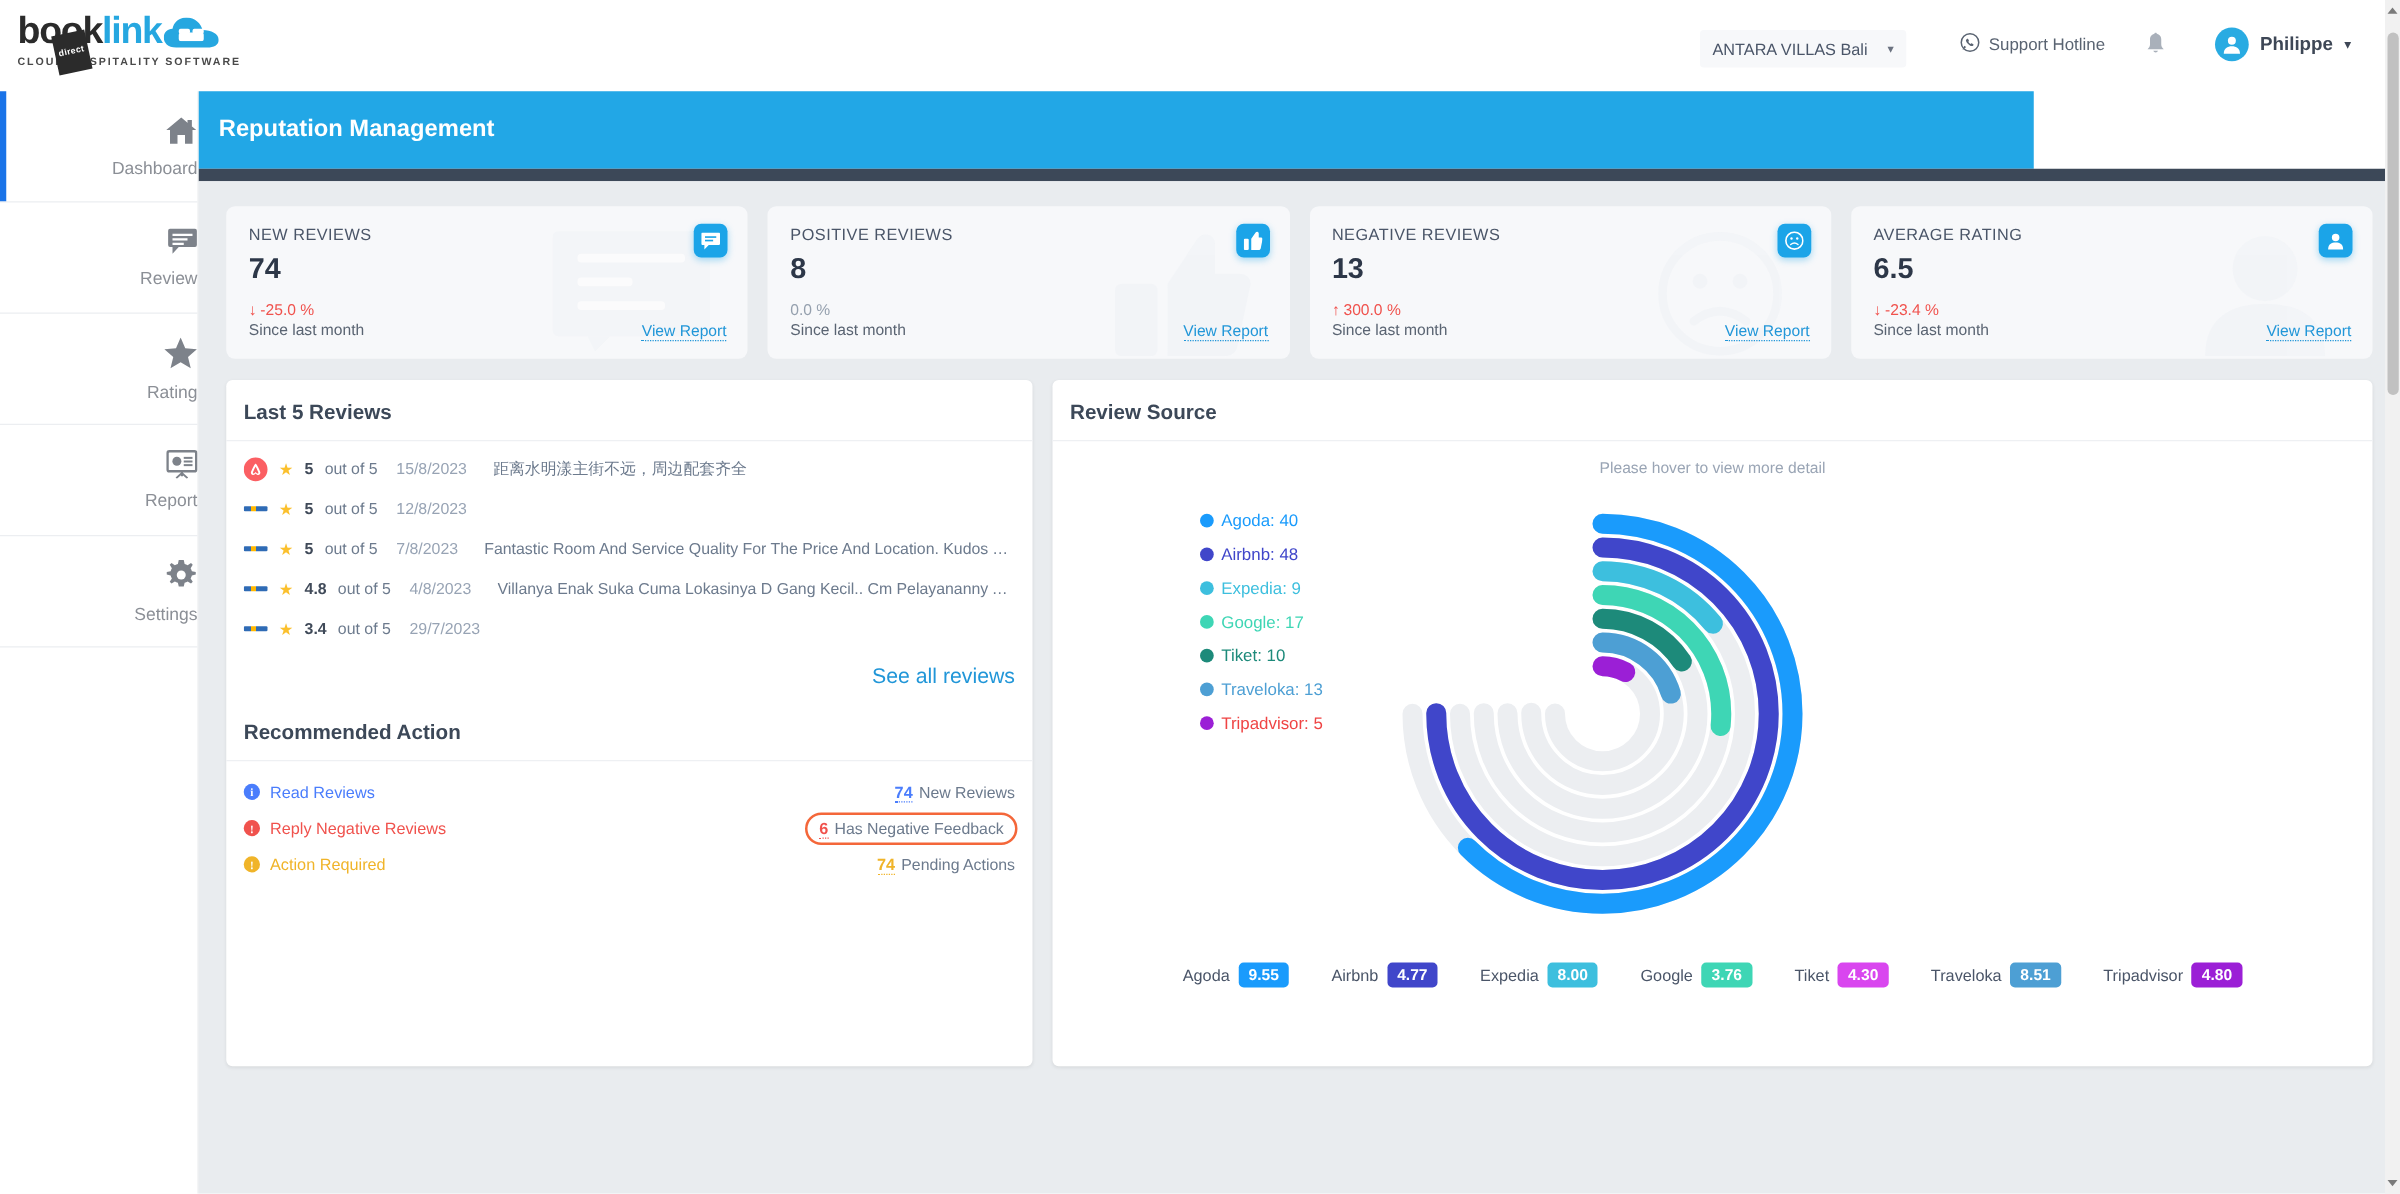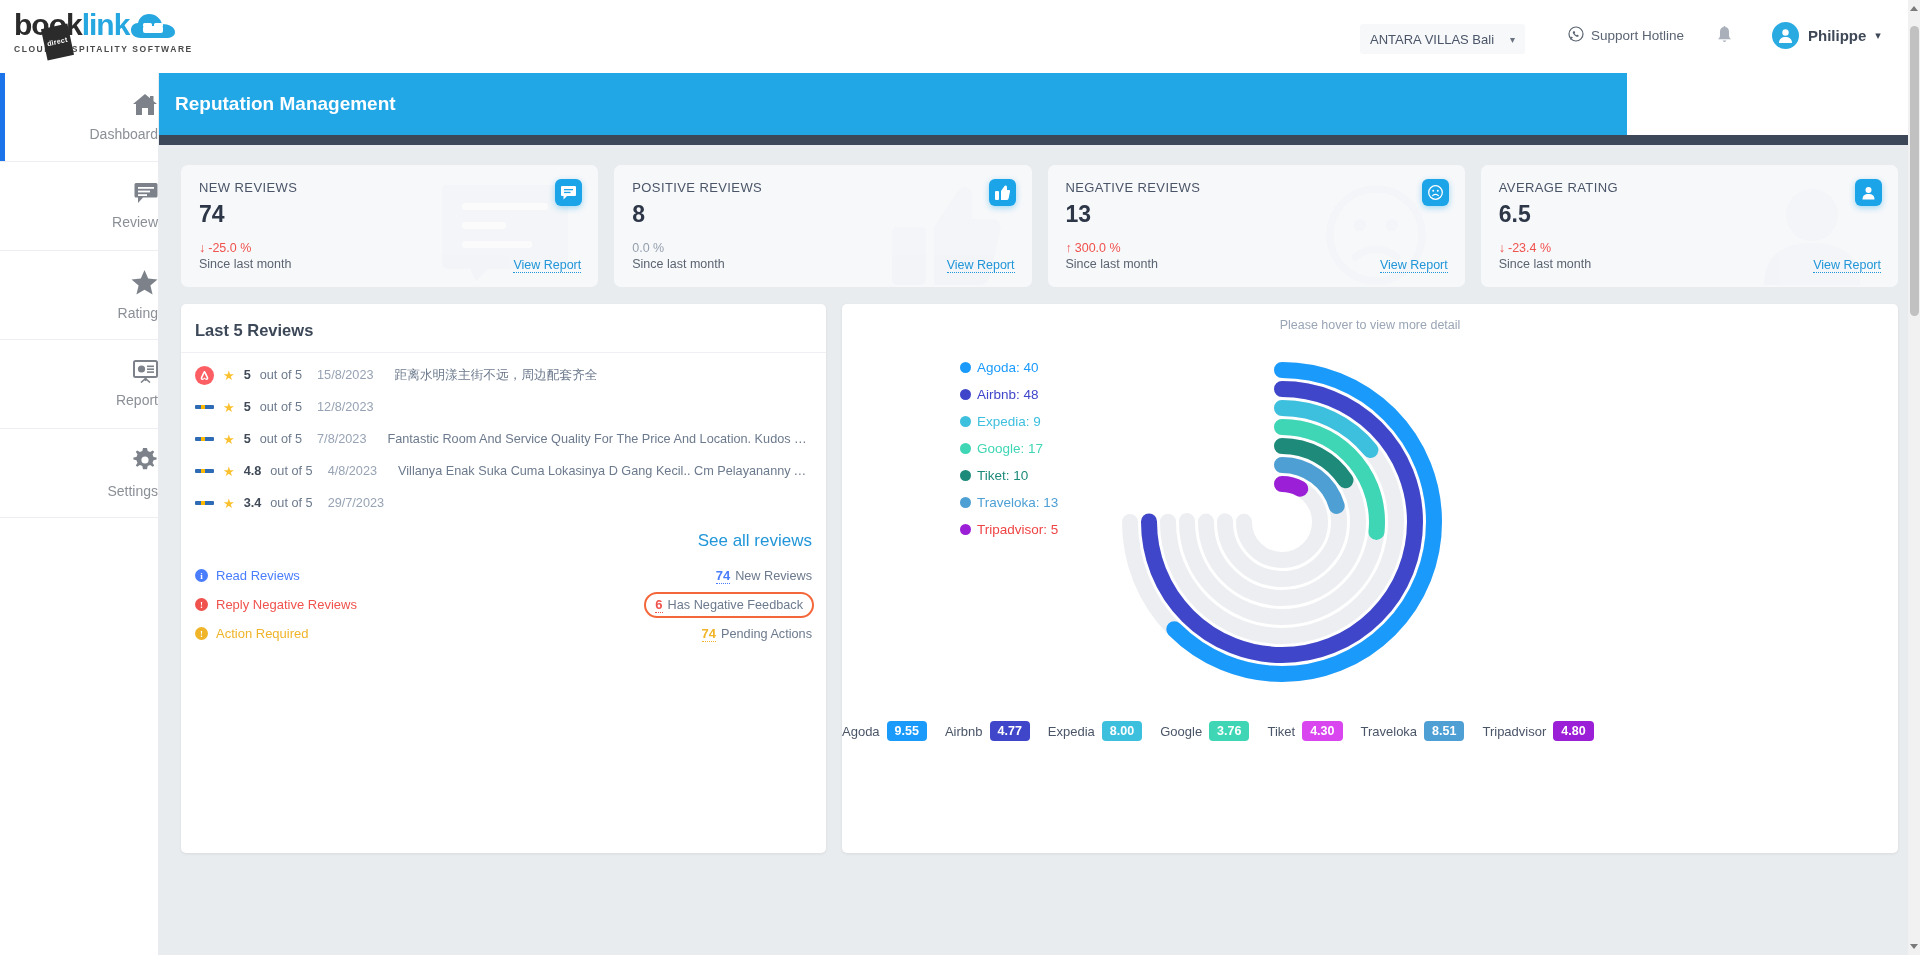--- a/index.html
+++ b/index.html
@@ -182,21 +182,21 @@
   }
   .chart-body { position:relative; height:385px; }
   .legend {
     position:absolute; left:118px; top:28px;
     display:flex; flex-direction:column; gap:12px;
   }
   .legend-item { display:flex; align-items:center; gap:6px; font-size:13.5px; }
   .legend-dot { width:11px; height:11px; border-radius:50%; flex:0 0 11px; }
   .radial { position:absolute; left:230px; top:-10px; }
   .score-row {
-    display:flex; justify-content:flex-start; align-items:center; gap:18px;
+    display:flex; justify-content:center; align-items:center; gap:34px;
     margin-top:4px; padding-bottom:6px;
   }
   .score-item { display:flex; align-items:center; gap:7px; font-size:13px; color:#4a5568; }
   .score-badge {
     color:#fff; font-size:12.5px; font-weight:bold;
     padding:3px 8px; border-radius:4px; min-width:36px; text-align:center;
   }
 
   
   .scrollbar {
@@ -497,20 +497,21 @@
             <span class="rev-score">3.4</span>
             <span class="rev-outof">out of 5</span>
             <span class="rev-date">29/7/2023</span>
             <span class="rev-text"></span>
           </div>
 
         </div>
 
         <div class="see-all">See all reviews</div>
 
+        <div class="rec-head">Recommended Action</div>
         <div class="rec-list">
 
           <div class="rec-row">
             <span class="rec-left" style="color:#4a7dfc">
               <span class="ico-circle" style="background:#4a7dfc">i</span>
               <span>Read Reviews</span>
             </span>
             <span class="rec-right">
               <span class="rec-count" style="color:#4a7dfc">74</span>
               <span>New Reviews</span>
@@ -535,20 +536,21 @@
             </span>
             <span class="rec-right">
               <span class="rec-count" style="color:#f0b429">74</span>
               <span>Pending Actions</span>
             </span>
           </div>
         </div>
       </div>
 
       <div class="panel panel-right">
+        <div class="panel-head">Review Source</div>
         <div class="chart-hint">Please hover to view more detail</div>
 
         <div class="chart-body">
 
           <div class="legend">
             <div class="legend-item">
               <span class="legend-dot" style="background:#1a9bfc"></span>
               <span style="color:#1a9bfc">Agoda: 40</span>
             </div>
             <div class="legend-item">

